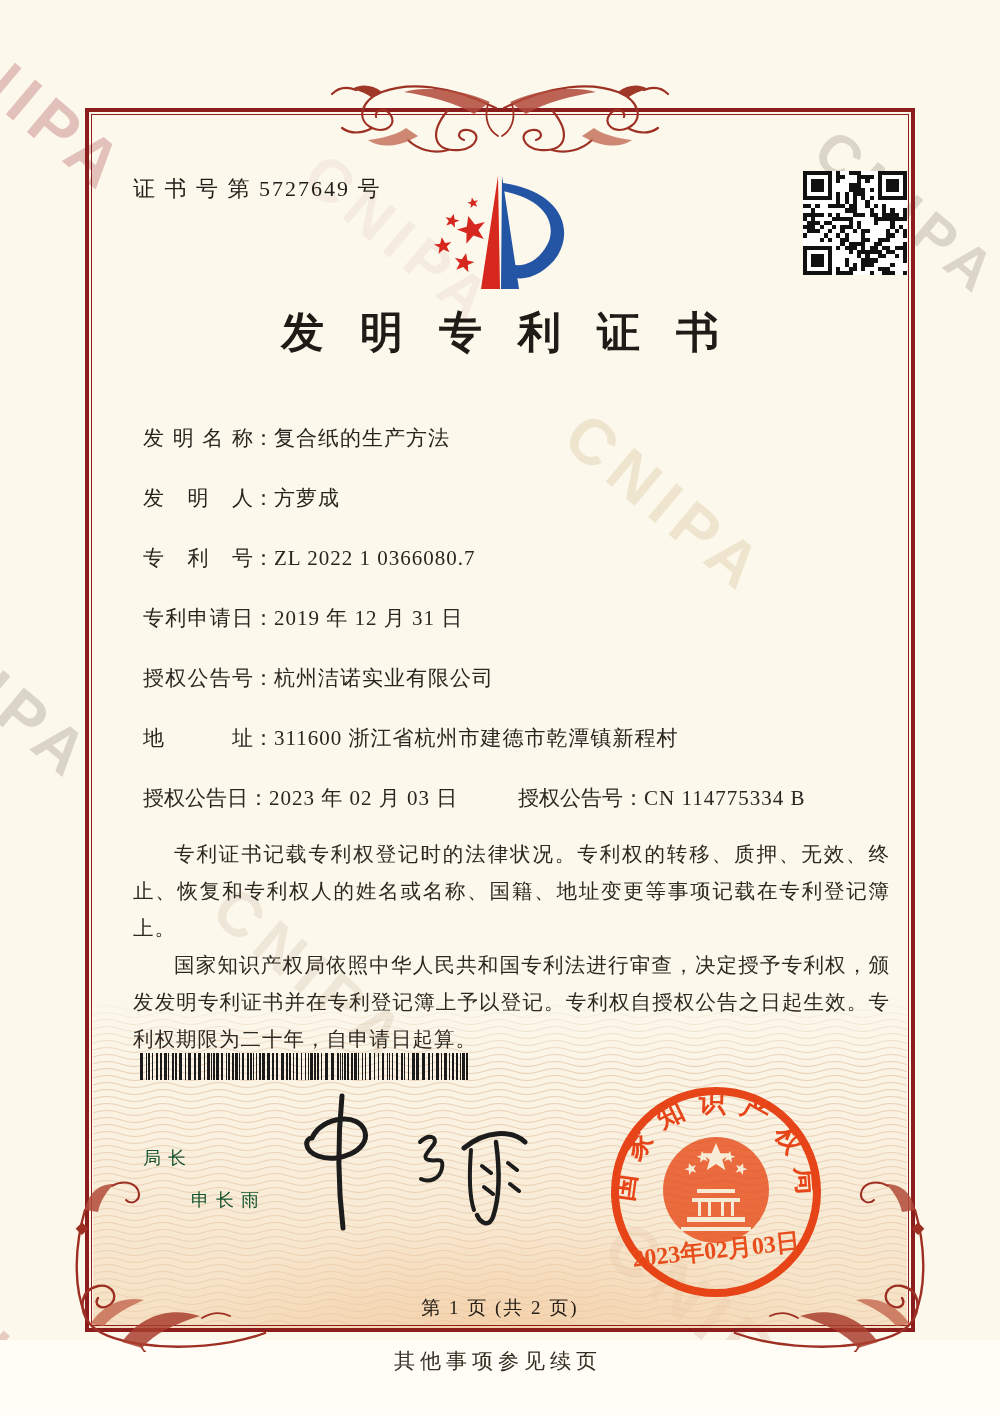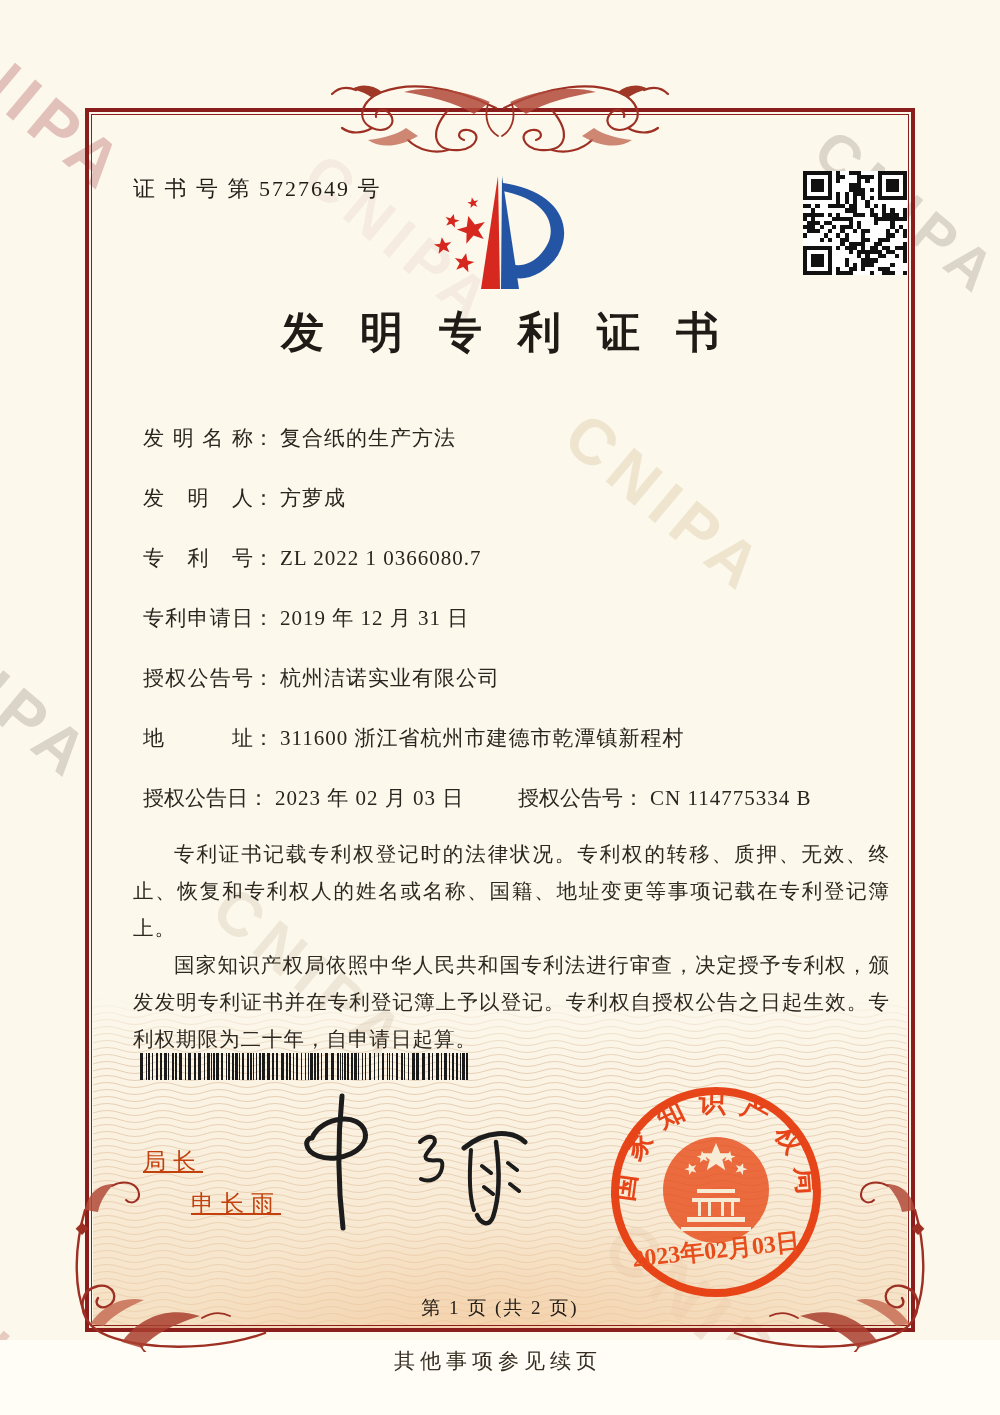--- a/index.html
+++ b/index.html
@@ -38,35 +38,35 @@
   .logo { position:absolute; left:415px; top:163px; z-index:4; }
   .qr { position:absolute; left:803px; top:171px; width:104px; height:104px; z-index:4; }
   .title { position:absolute; left:0; top:304px; width:1000px; text-align:center;
            font-size:43px; font-weight:600; color:#1f1b16; letter-spacing:36px;
            padding-left:36px; z-index:4; }
 
   
   .rows { position:absolute; left:143px; top:424px; z-index:4; font-size:21px; color:#2b2520; }
   .frow { height:60px; white-space:nowrap; }
   .flabel { display:inline-block; width:110px; text-align:justify; text-align-last:justify; }
-  .fvalue { margin-left:6px; letter-spacing:1px;text-align:center; }
+  .fvalue { margin-left:0; letter-spacing:1px;text-align:center; }
   .auth-row { position:relative; height:60px; }
   .auth-b { position:absolute; left:375px; top:0; white-space:nowrap; }
 
   
   .paras { position:absolute; left:133px; top:836px; width:757px; z-index:4;
            font-size:20.5px; line-height:37px; color:#2e2820; text-align:justify;
            letter-spacing:1px; }
   .paras p { text-indent:2em; }
 
   
   .barcode { position:absolute; left:140px; top:1053px; z-index:4; }
   .director-label, .director-name { position:absolute; left:143px; z-index:4;
            font-family:"Liberation Sans","DejaVu Sans",sans-serif;
-           font-size:23px; color:#c2410c; letter-spacing:7px;text-decoration:underline; }
+           font-size:18px; color:#14532d; letter-spacing:7px; }
   .director-label { top:1146px; }
   .director-name  { top:1188px;margin-left:48px; }
   .signature { position:absolute; left:272px; top:1086px; z-index:4; }
   .seal { position:absolute; left:601px; top:1077px; z-index:5; opacity:.93; }
   .seal-arc-text { font-size:27px; letter-spacing:13px; font-weight:bold;
                    font-family:"Liberation Serif","DejaVu Serif",serif; }
   .page-info { position:absolute; left:0; top:1286px; width:1000px; text-align:center;
                font-size:19px; letter-spacing:2px; color:#262019; z-index:4;margin-top:9px; }
   .footer-note { position:absolute; left:0; top:1347px; width:996px; text-align:center;
                  font-size:21px; letter-spacing:5px; color:#352d22; z-index:4; }

